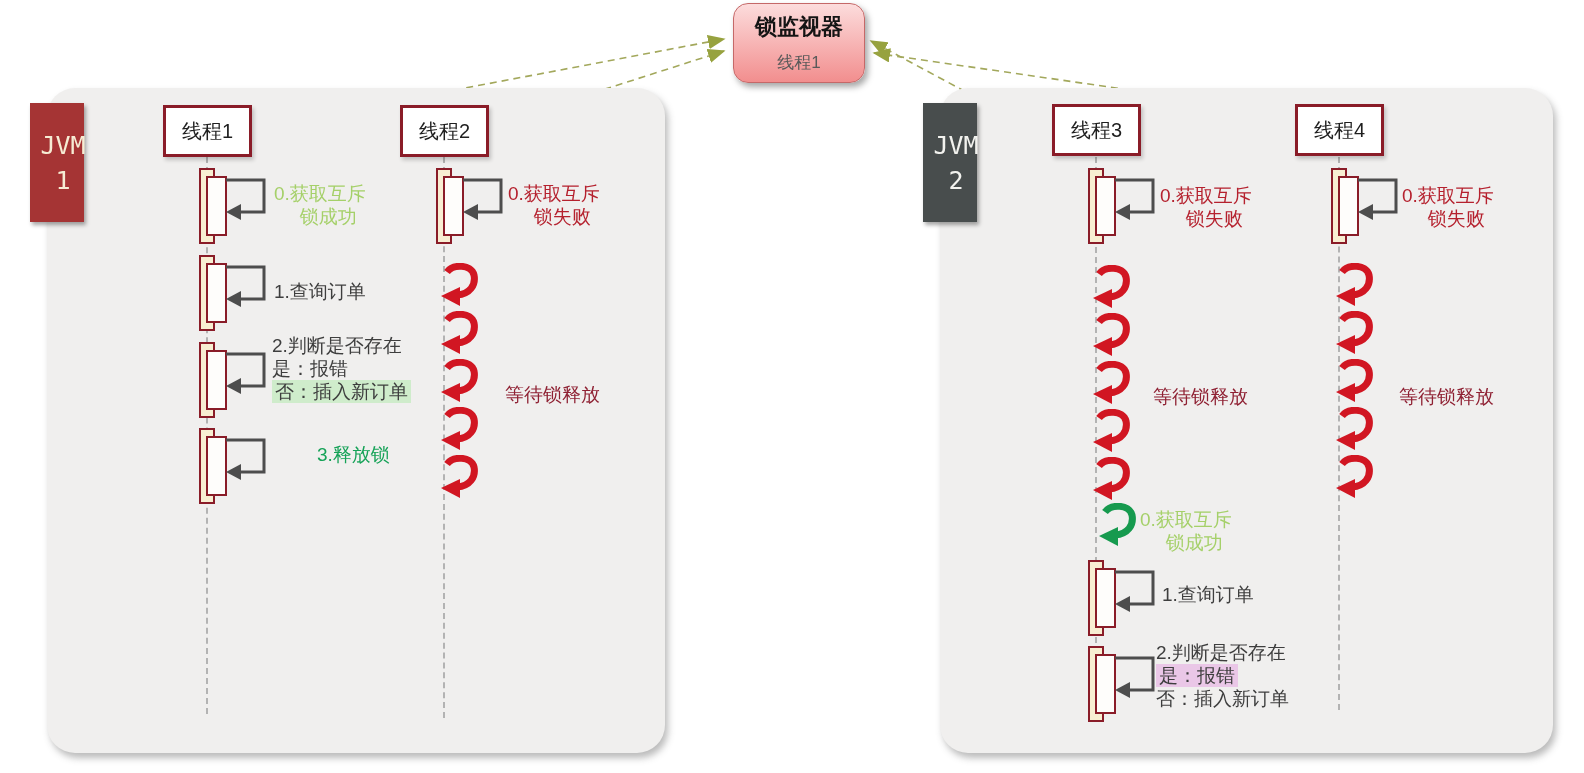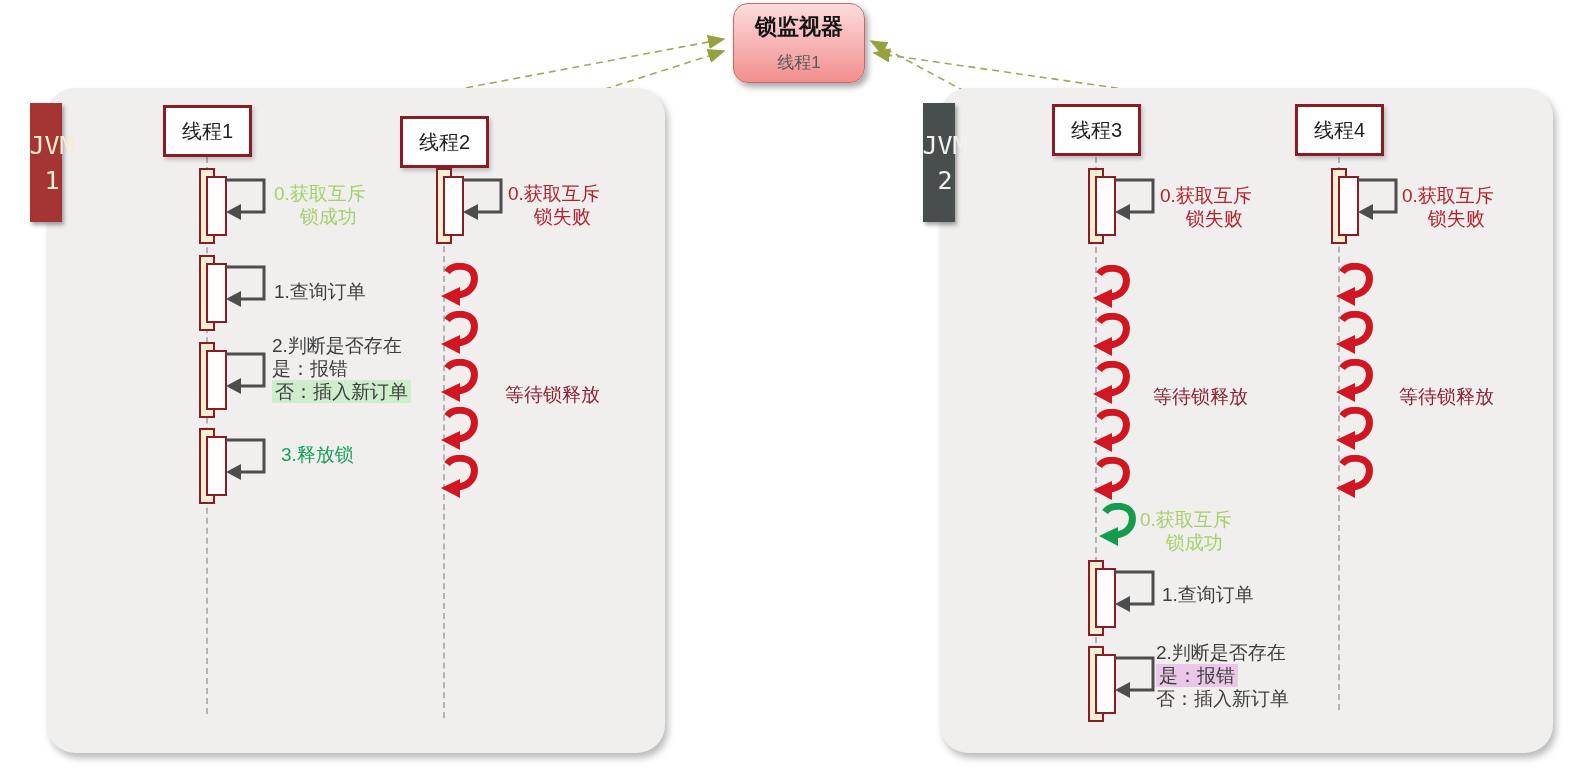--- a/index.html
+++ b/index.html
@@ -15,37 +15,37 @@
   }
 
   .panel {
     background:#f0efee; border-radius:28px;
     box-shadow:3px 5px 7px rgba(60,60,60,.35);
   }
   #panel-jvm1 { left:47px;  top:88px; width:618px; height:665px; }
   #panel-jvm2 { left:940px; top:88px; width:613px; height:665px; }
 
   .jvm-box {
-    width:32px; height:119px; display:flex; flex-direction:column;
+    width:54px; height:119px; display:flex; flex-direction:column;
     align-items:center; justify-content:center; gap:6px;
     font-family:"DejaVu Sans Mono","Liberation Mono",monospace;
     font-size:25px; box-shadow:2px 3px 4px rgba(0,0,0,.35);padding-left:12px;
   }
   #jvm1 { left:30px;  top:103px; background:var(--jvm1_bg); color:#f6ecd4; }
   #jvm2 { left:923px; top:103px; background:var(--jvm2_bg); color:#f2f2ee; }
 
   .thread-box {
     width:89px; height:52px; background:#fff;
     border:3px solid var(--box_border);
     display:flex; align-items:center; justify-content:center;
     font-size:20px; color:#1f1f1f;
     box-shadow:2px 3px 4px rgba(0,0,0,.2);
   }
   #thread1-box { left:163px;  top:105px; }
-  #thread2-box { left:400px;  top:116px; }
+  #thread2-box { left:400px;  top:105px; }
   #thread3-box { left:1052px; top:104px; }
   #thread4-box { left:1295px; top:104px; }
 
   .lifeline { width:0; border-left:2px dashed #b3b3b3; }
   #lifeline-t1 { left:206px;  top:157px; height:557px; }
   #lifeline-t2 { left:443px;  top:157px; height:561px; }
   #lifeline-t3 { left:1095px; top:157px; height:556px; }
   #lifeline-t4 { left:1338px; top:157px; height:553px; }
 
   .activation { width:76px; height:76px; }
@@ -55,21 +55,21 @@
   }
   .act-front {
     position:absolute; left:7px; top:8px; width:21px; height:60px;
     background:#fefdfb; border:2px solid var(--box_border);
   }
   .selfcall { position:absolute; left:25px; top:8px; }
 
   .lbl { font-size:19px; color:#3e3e3e; line-height:23px; white-space:nowrap; }
   .lbl .indent { padding-left:1.35em; }
   .green-light { color:var(--success_green_light); }
-  .green-dark  { color:var(--release_green); }
+  .green-dark  { color:var(--release_green);margin-left:36px; }
   .red-fail    { color:var(--fail_red); }
   .maroon-wait { color:var(--wait_maroon); font-weight:500; }
   .hl-green { background:var(--highlight_green); padding:1px 3px; }
   .hl-pink  { background:var(--highlight_pink);  padding:1px 3px; }
 
   #monitor {
     left:733px; top:3px; width:132px; height:80px; border-radius:15px;
     background:linear-gradient(to bottom, var(--monitor_top), var(--monitor_bottom));
     border:1px solid #c56868; box-shadow:3px 4px 6px rgba(0,0,0,.35);
     display:flex; flex-direction:column; align-items:center; justify-content:center; gap:9px;

